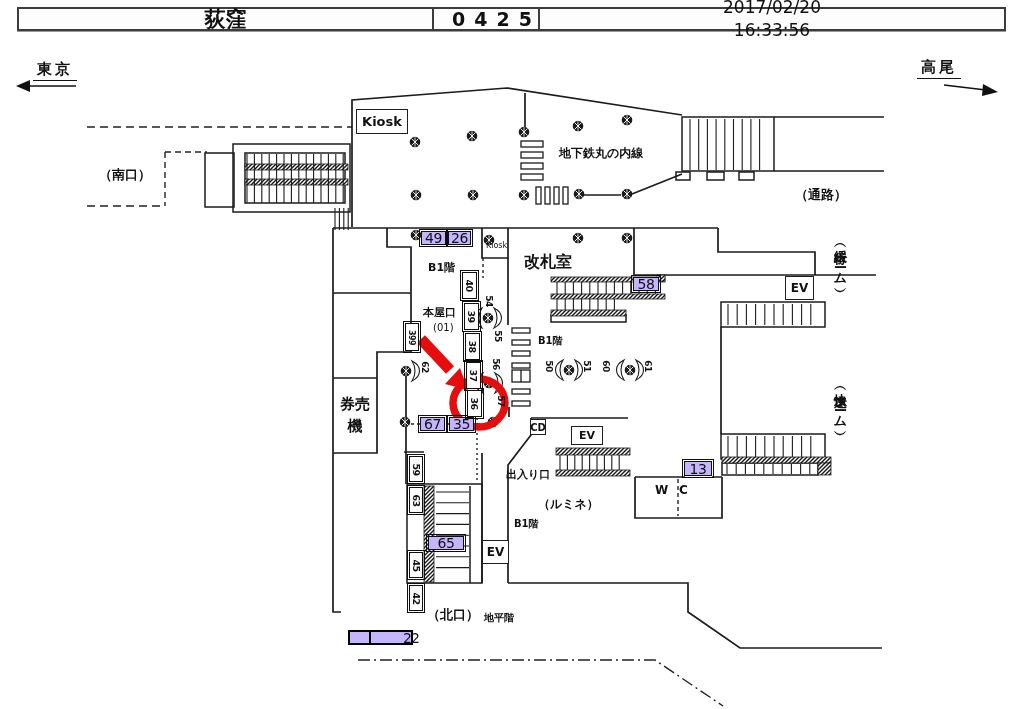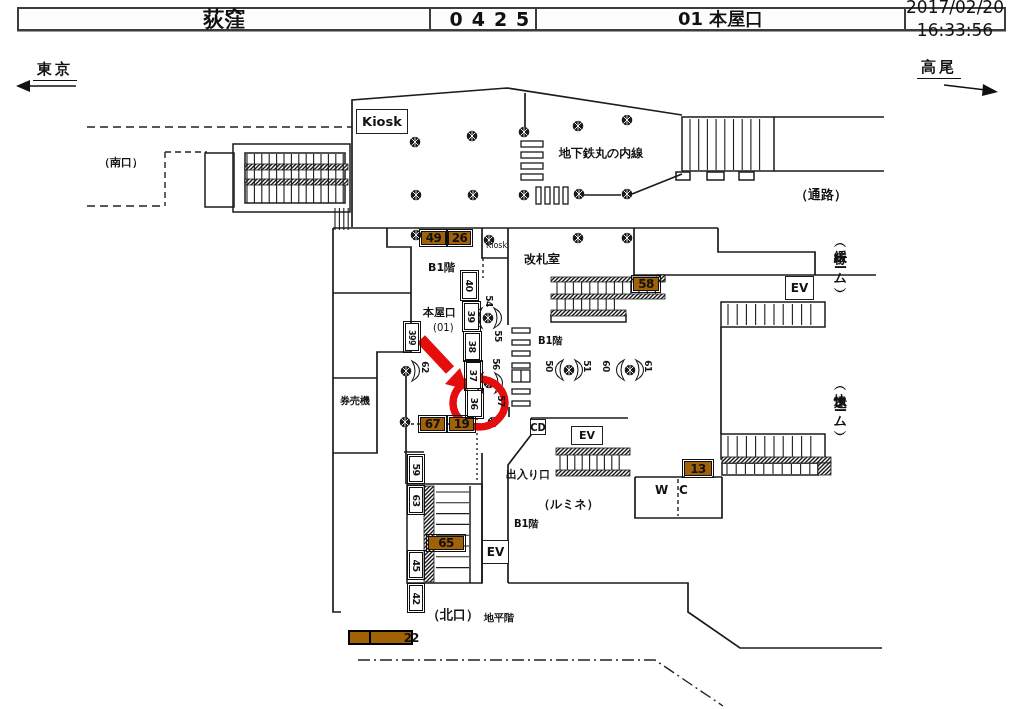--- a/index.html
+++ b/index.html
@@ -15,40 +15,39 @@
   #h-station{width:415px;font-size:21px;font-weight:bold;}
   #h-code{width:106px;font-size:19px;font-weight:bold;letter-spacing:9px;padding-left:21px;}
   #h-entrance{width:371px;font-size:18px;font-weight:bold;}
   #h-datetime{flex:1;font-size:17px;line-height:1.35;text-align:center;}
   
   .lbl{position:absolute;white-space:nowrap;line-height:1.15;}
   .lbl.vert{writing-mode:vertical-rl;letter-spacing:2px;white-space:normal;}
   .boxlbl{position:absolute;border:1.6px solid #1e1e1e;background:#fff;display:flex;align-items:center;
           justify-content:center;font-weight:bold;box-sizing:border-box;}
   .nbox{position:absolute;border:1.3px solid #0f0f0f;outline:1px solid #0f0f0f;outline-offset:1px;
-        background:#a16207;display:flex;align-items:center;justify-content:center;font-weight:bold;
-        font-size:12px;box-sizing:border-box;letter-spacing:-0.5px;}
+        background:#c4b5fd;display:flex;align-items:center;justify-content:center;font-weight:normal;
+        font-size:14px;box-sizing:border-box;letter-spacing:-0.5px;}
   .nbox.thick{border:2.6px solid #000;outline:none;letter-spacing:-1px;padding-left:40px;}
   .vbox{position:absolute;border:1.2px solid #0f0f0f;outline:1px solid #0f0f0f;outline-offset:1px;
         background:#fff;display:flex;align-items:center;justify-content:center;box-sizing:border-box;}
   .vbox span{display:block;transform:rotate(90deg);font-size:9.5px;font-weight:bold;letter-spacing:-0.5px;}
   .vnum{position:absolute;font-size:9px;font-weight:bold;transform:rotate(90deg);
         transform-origin:center;width:18px;text-align:center;letter-spacing:-0.5px;}
   .dir{position:absolute;font-size:15px;font-weight:bold;border-bottom:1.6px solid #111;
        padding:0 4px 1px 4px;letter-spacing:3px;}
   #kenbaiki{width:36px;text-align:center;white-space:normal;line-height:1.45;}
   svg{position:absolute;left:0;top:0;}
 </style>
 </head>
 <body>
 
 <div id="header">
   <div class="hcell" id="h-station">荻窪</div>
   <div class="hcell" id="h-code">0425</div>
-  <div class="hcell" id="h-entrance">01 本屋口</div>
   <div class="hcell" id="h-datetime">
     <div>2017/02/20</div>
     <div>16:33:56</div>
   </div>
 </div>
 
 <div class="dir" style="left:33px;top:60px;">東京</div>
 <div class="dir" style="left:917px;top:58px;">高尾</div>
 
 <svg id="map-svg" width="1024" height="709" viewBox="0 0 1024 709">
@@ -396,48 +395,48 @@
     </g>
 
   <g id="highlight-marker">
     <line id="hl-shaft" x1="421" y1="339" x2="450" y2="370" stroke-width="11" stroke="#e60d0d"></line>
     <polygon id="hl-head" points="468,390 445,384 460,368" fill="#e60d0d"></polygon>
     <ellipse id="hl-ring" cx="479" cy="403" rx="26" ry="24" fill="none" stroke-width="7.5" stroke="#e60d0d"></ellipse>
   </g>
 </svg>
 
 <div id="label-layer" class="abs" style="left:0;top:0;width:1024px;height:709px;">
-    <div class="lbl" style="left: 99px; top: 157px; font-size: 11px; font-weight: bold;">（南口）</div>
+    <div class="lbl" style="left: 99px; top: 168px; font-size: 13px; font-weight: bold;">（南口）</div>
     <div class="lbl" style="left: 559px; top: 147px; font-size: 12px; font-weight: bold;">地下鉄丸の内線</div>
     <div class="lbl" style="left: 795px; top: 188px; font-size: 13px; font-weight: bold;">（通路）</div>
     <div class="lbl" style="left: 486px; top: 241px; font-size: 8px;">Kiosk</div>
-    <div class="lbl" style="left: 524px; top: 253px; font-size: 12px; font-weight: bold;">改札室</div>
+    <div class="lbl" style="left: 524px; top: 253px; font-size: 16px; font-weight: bold;">改札室</div>
     <div class="lbl" style="left: 428px; top: 262px; font-size: 11px; font-weight: bold;">B1階</div>
     <div class="lbl" style="left: 538px; top: 335px; font-size: 10px; font-weight: bold;">B1階</div>
     <div class="lbl" style="left: 514px; top: 518px; font-size: 10px; font-weight: bold;">B1階</div>
     <div class="lbl" style="left: 423px; top: 307px; font-size: 11px; font-weight: bold;">本屋口</div>
     <div class="lbl" style="left: 433px; top: 322px; font-size: 10px;">(01)</div>
-    <div class="lbl" id="kenbaiki" style="left: 337px; top: 394px; font-size: 10px; font-weight: bold; text-align: center;">券売機</div>
+    <div class="lbl" id="kenbaiki" style="left: 337px; top: 394px; font-size: 15px; font-weight: bold; text-align: center;">券売機</div>
     <div class="lbl" style="left: 506px; top: 469px; font-size: 11px; font-weight: bold;">出入り口</div>
     <div class="lbl" style="left: 538px; top: 498px; font-size: 12px; font-weight: bold;">（ルミネ）</div>
     <div class="lbl" style="left: 427px; top: 608px; font-size: 13px; font-weight: bold;">（北口）</div>
     <div class="lbl" style="left: 484px; top: 612px; font-size: 10px; font-weight: bold;">地平階</div>
     <div class="lbl" style="left: 655px; top: 484px; font-size: 12px; font-weight: bold;">W</div>
     <div class="lbl" style="left: 679px; top: 484px; font-size: 12px; font-weight: bold;">C</div>
     <div class="lbl vert" style="left: 832px; top: 238px; font-size: 13px; font-weight: bold;">（緩行ホーム）</div>
     <div class="lbl vert" style="left: 832px; top: 381px; font-size: 13px; font-weight: bold;">（快速ホーム）</div>
     <div class="boxlbl" style="left: 356px; top: 109px; width: 52px; height: 25px; font-size: 13px;">Kiosk</div>
     <div class="boxlbl" style="left: 785px; top: 276px; width: 29px; height: 24px; font-size: 12px;">EV</div>
     <div class="boxlbl" style="left: 571px; top: 426px; width: 32px; height: 19px; font-size: 11px;">EV</div>
     <div class="boxlbl" style="left: 482px; top: 540px; width: 27px; height: 24px; font-size: 12px;">EV</div>
     <div class="boxlbl" style="left: 530px; top: 419px; width: 16px; height: 16px; font-size: 10px;">CD</div>
     <div class="nbox" style="left: 421px; top: 231px; width: 25px; height: 14px;">49</div>
     <div class="nbox" style="left: 448px; top: 231px; width: 23px; height: 14px;">26</div>
     <div class="nbox" style="left: 420px; top: 417px; width: 25px; height: 14px;">67</div>
-    <div class="nbox" style="left: 449px; top: 417px; width: 25px; height: 14px;">19</div>
+    <div class="nbox" style="left: 449px; top: 417px; width: 25px; height: 14px;">35</div>
     <div class="nbox" style="left: 428px; top: 536px; width: 36px; height: 14px;">65</div>
     <div class="nbox" style="left: 633px; top: 277px; width: 26px; height: 14px;">58</div>
     <div class="nbox" style="left: 684px; top: 461px; width: 28px; height: 15px;">13</div>
     <div class="nbox thick" style="left: 348px; top: 630px; width: 20px; height: 15px;">21</div>
     <div class="nbox thick" style="left: 369px; top: 630px; width: 20px; height: 15px;">22</div>
     <div class="vbox" style="left: 462px; top: 272px; width: 15px; height: 27px;">
       <span>40</span>
     </div>
     <div class="vbox" style="left: 464px; top: 303px; width: 15px; height: 27px;">
       <span>39</span>

